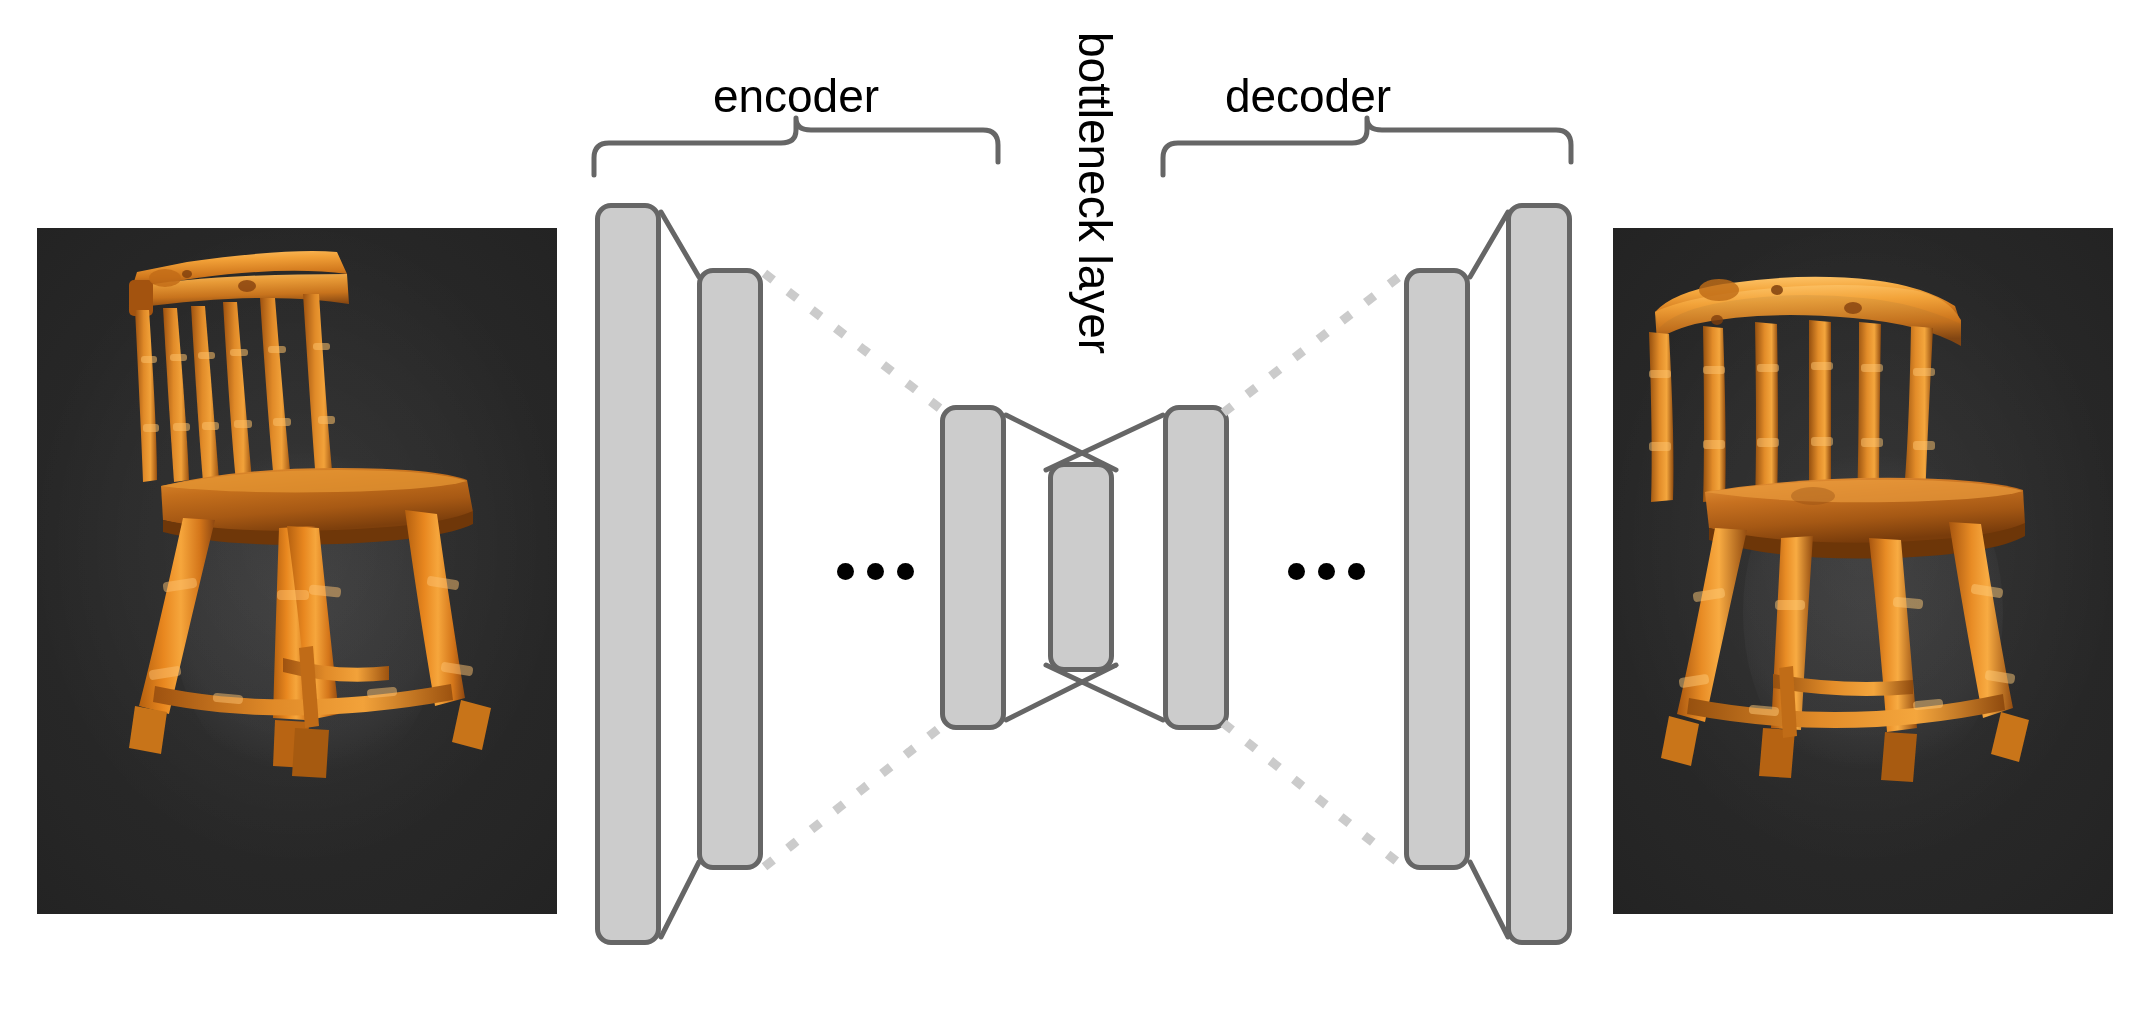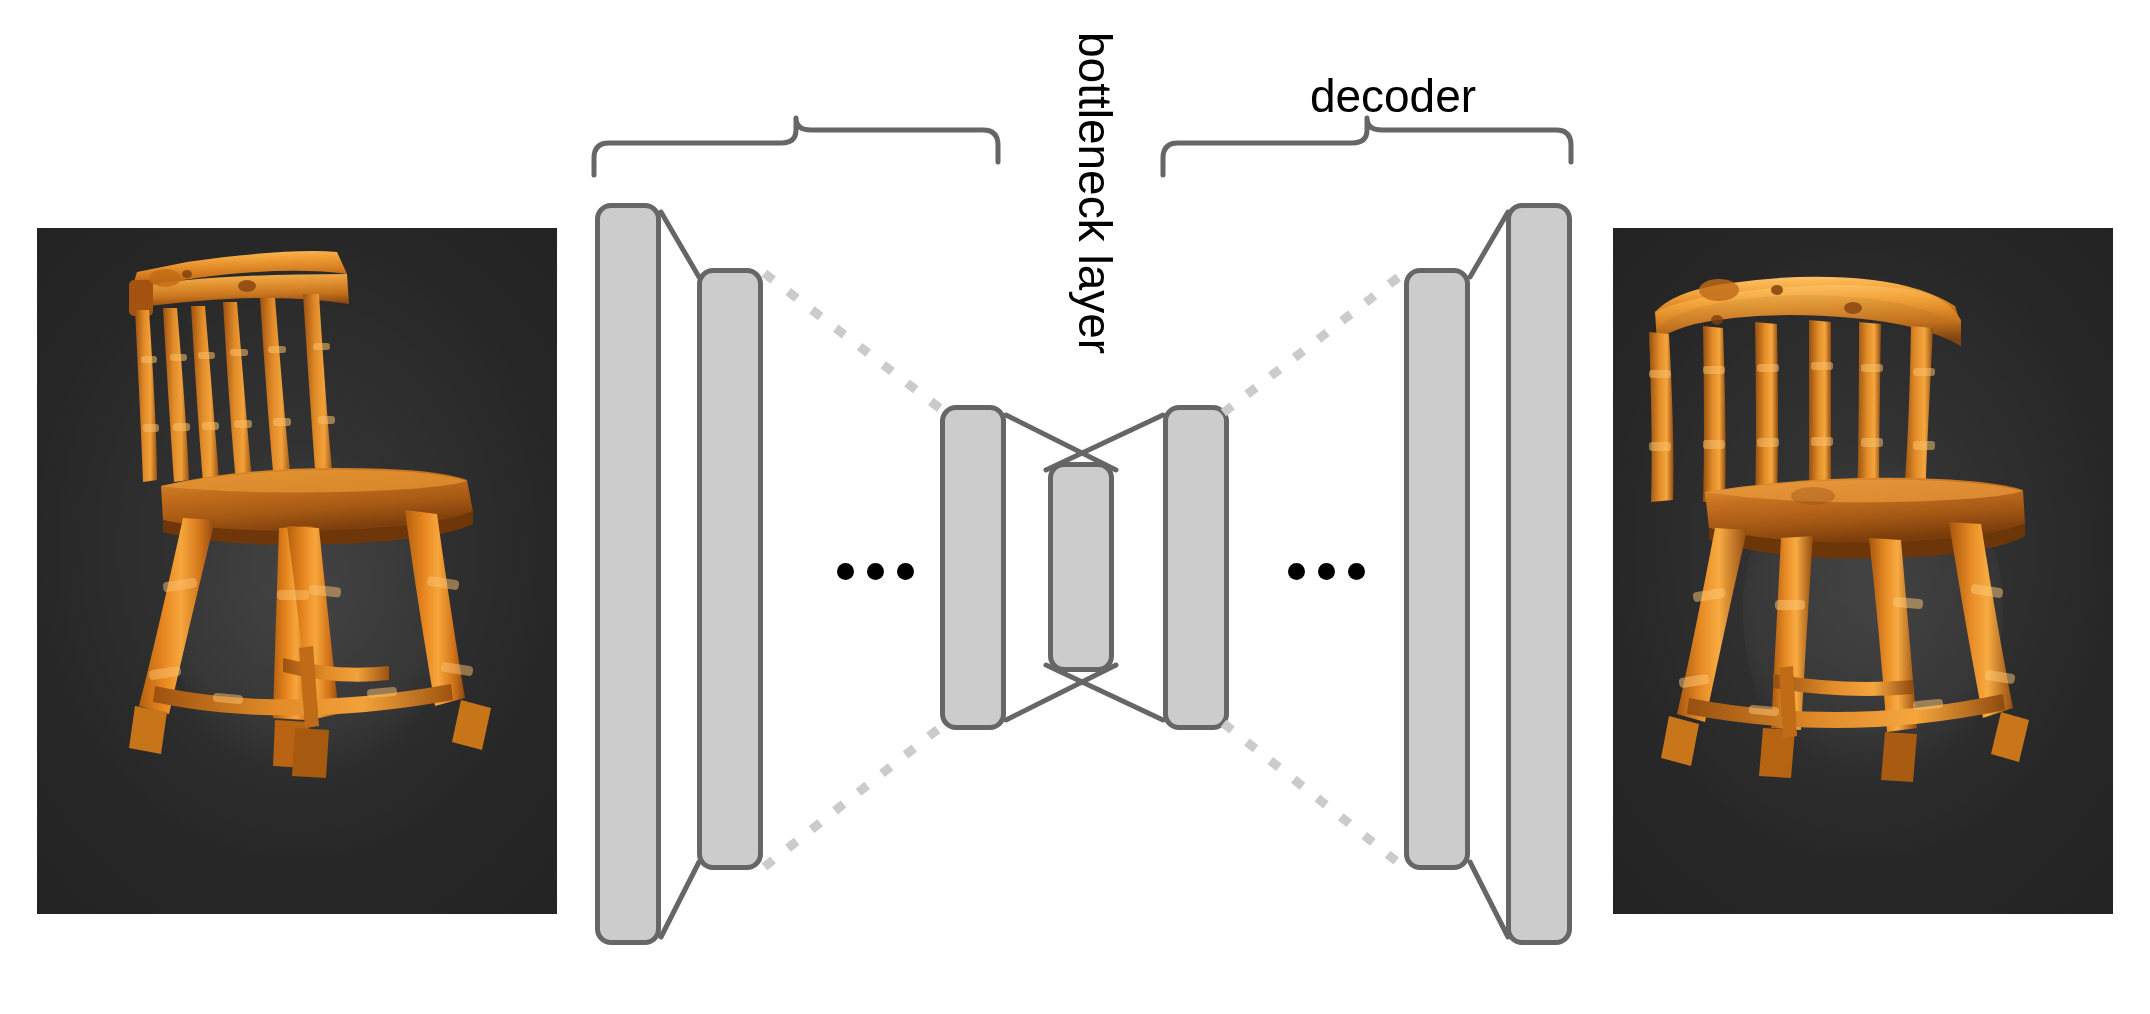--- a/index.html
+++ b/index.html
@@ -343,18 +343,19 @@
     <i></i>
     <i></i>
     <i></i>
   </div>
   <div class="ellipsis" style="left:1288px; top:563px;">
     <i></i>
     <i></i>
     <i></i>
   </div>
 
+  <div class="grouplabel" style="left:596px; top:73px; width:400px;">encoder</div>
 
   <div class="vertlabel" style="left:1118px; top:32px;">bottleneck layer</div>
 
-  <div class="grouplabel" style="left:1193px; top:73px; width:400px;">decoder</div>
+  <div class="grouplabel" style="left:1108px; top:73px; width:400px;">decoder</div>
 
 </div>
 
 </body></html>

